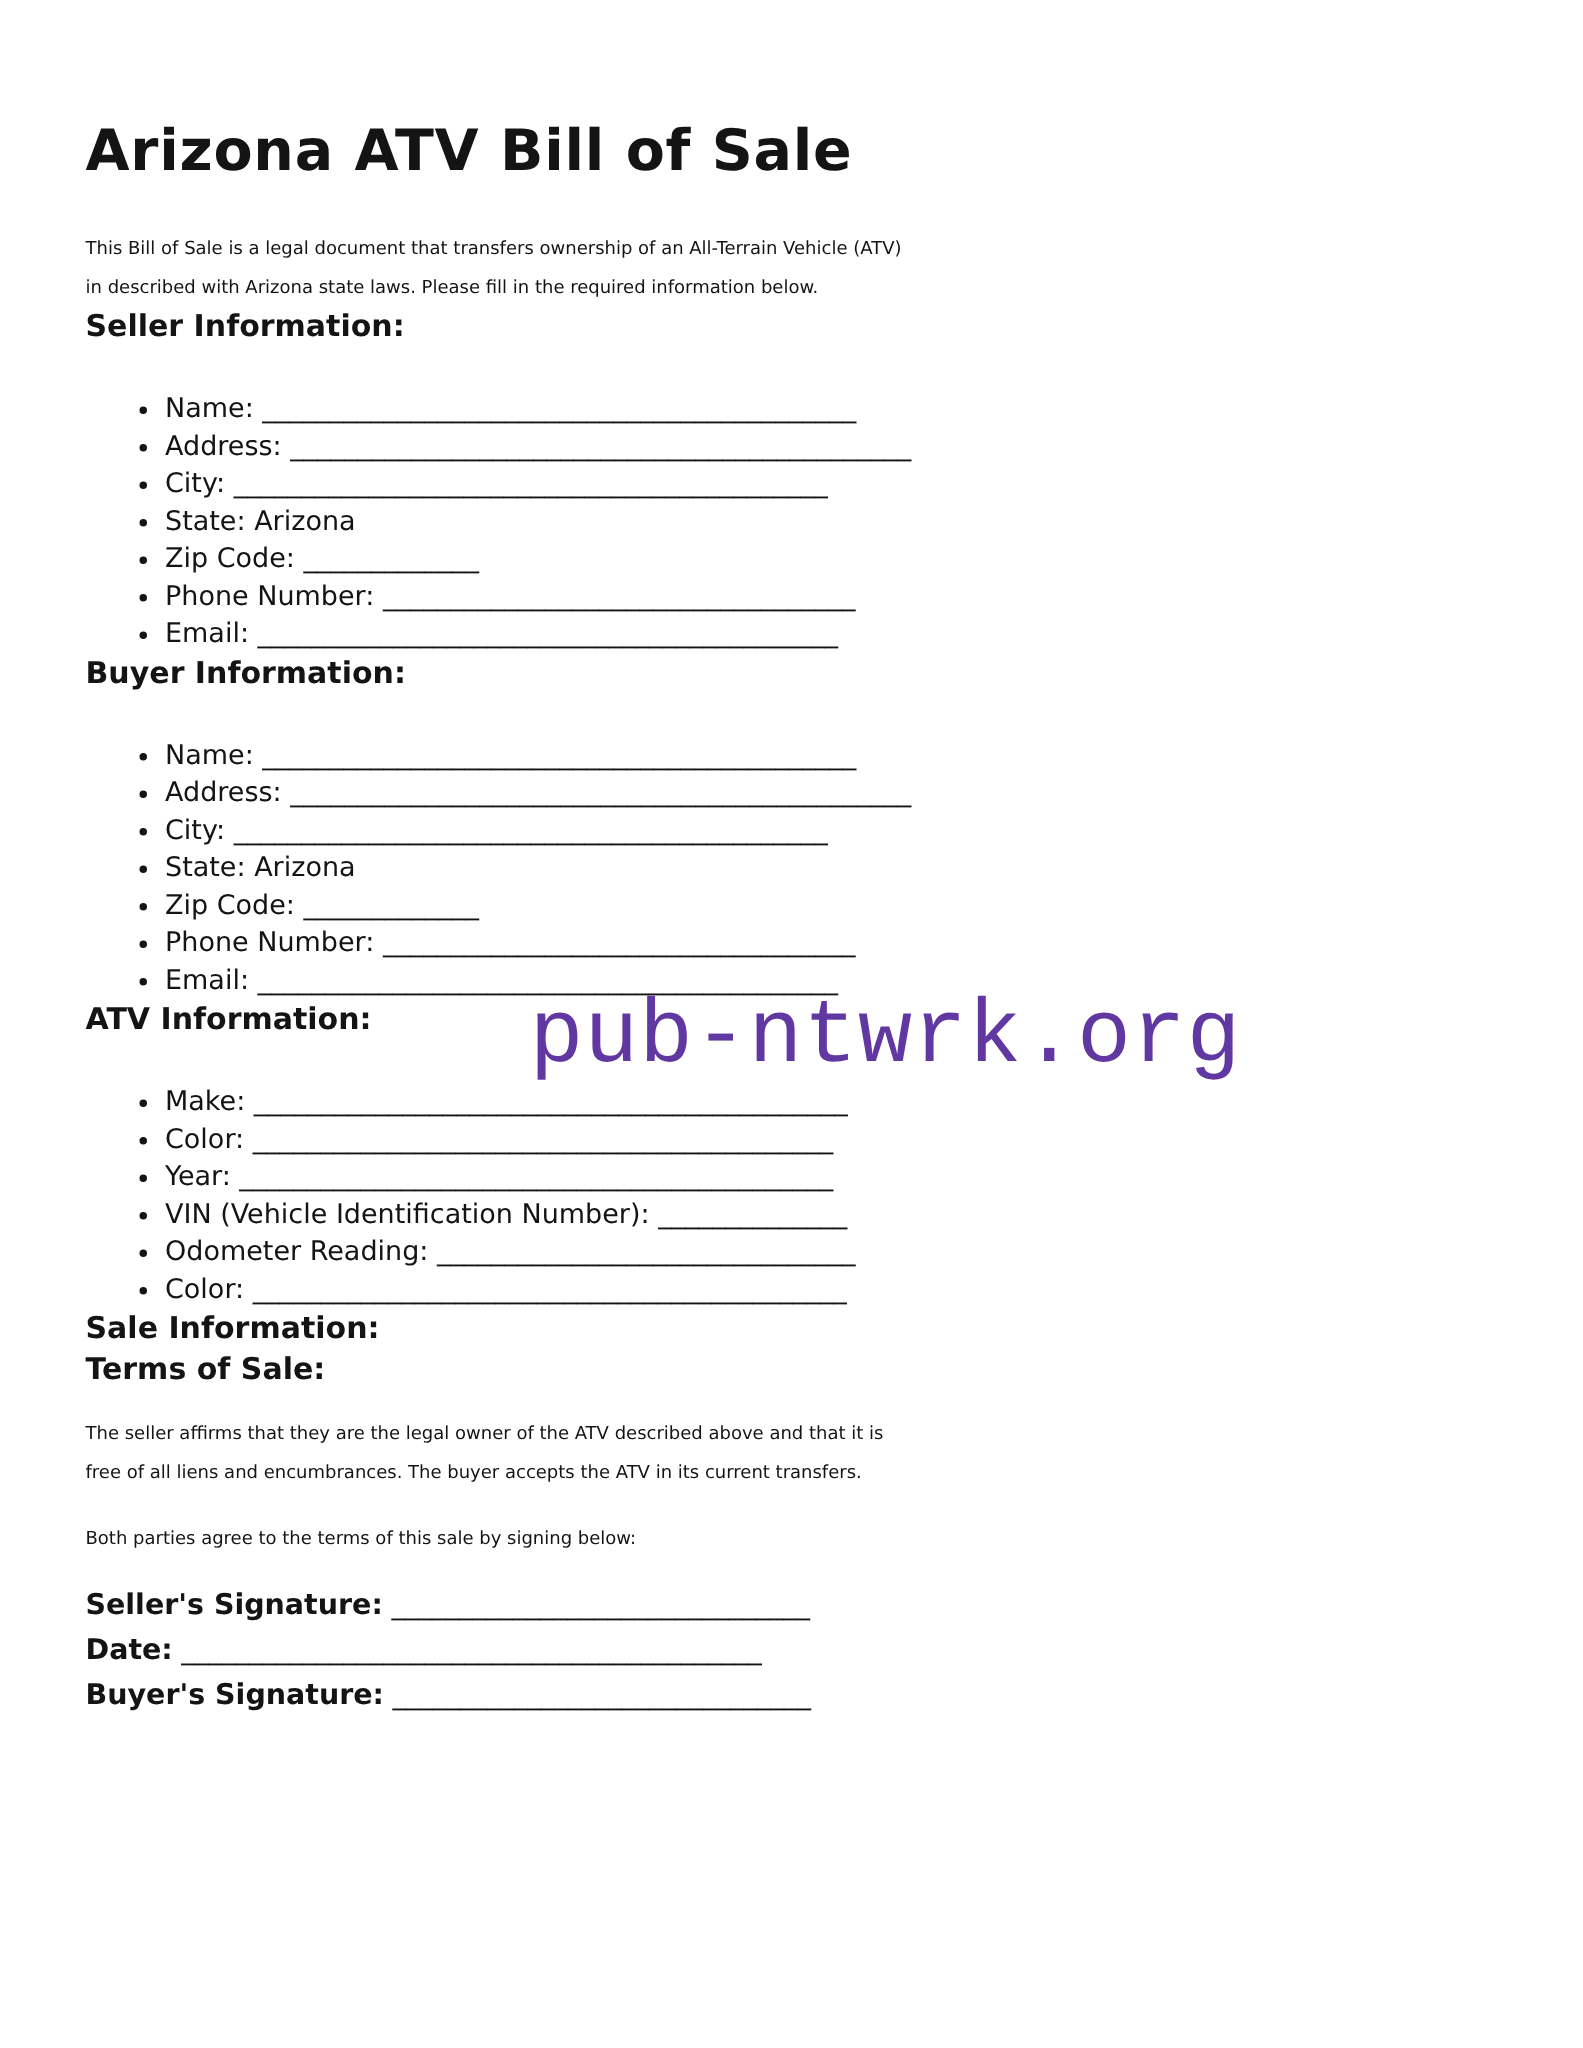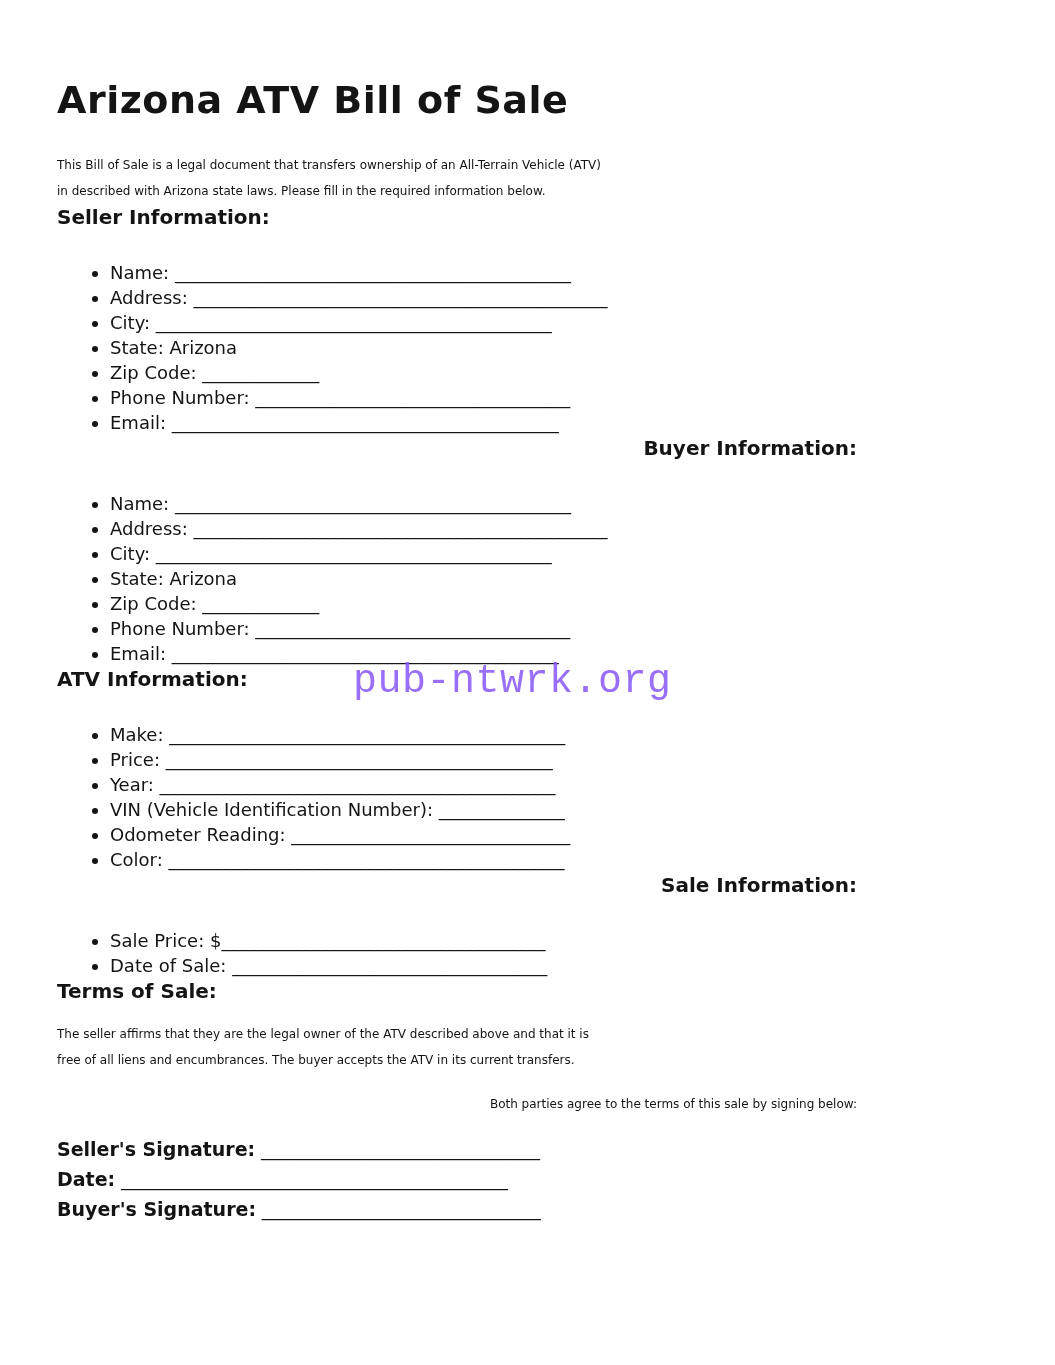--- a/index.html
+++ b/index.html
@@ -30,21 +30,21 @@
     line-height: 26px;
   }
   .intro { margin-top: 28px; }
   h3.sec-heading {
     font-size: 20px;
     line-height: 27px;
     font-weight: bold;
     margin: 0;
   }
   .mt22 { margin-top: 22px; }
-  .mt18 { margin-top: 18px; text-align: right; }
+  .mt18 { margin-top: 18px; }
   .mt19 { margin-top: 19px; }
   .mt23 { margin-top: 23px; }
   .mt16 { margin-top: 16px; }
   ul.fields {
     margin: 29px 0 0 0;
     padding: 0 0 0 53px;
     list-style: disc outside;
   }
   ul.fields li {
     font-size: 18px;
@@ -60,24 +60,24 @@
     font-size: 19px;
     font-weight: bold;
   }
   .sig1 { margin-top: 19px; }
   .sig2 { margin-top: 3px; }
   .watermark {
     position: absolute;
     left: 353px;
     top: 662px;
     font-family: "Liberation Mono", "DejaVu Sans Mono", monospace;
-    font-size: 40px;
+    font-size: 60px;
     line-height: 1;
     letter-spacing: 0.5px;
-    color: #8b5cf6;
+    color: #4c1d95;
     opacity: 0.88;
     white-space: nowrap;
     pointer-events: none;
   }
 </style>
 </head>
 <body>
 
 <div class="page">
 
@@ -103,32 +103,28 @@
     <li>City: ____________________________________________</li>
     <li>State: Arizona</li>
     <li>Zip Code: _____________</li>
     <li>Phone Number: ___________________________________</li>
     <li>Email: ___________________________________________</li>
   </ul>
 
   <h3 class="sec-heading mt19">ATV Information:</h3>
   <ul class="fields">
     <li>Make: ____________________________________________</li>
-    <li>Price: ___________________________________________</li>
+    <li>Color: ___________________________________________</li>
     <li>Year: ____________________________________________</li>
     <li>VIN (Vehicle Identification Number): ______________</li>
     <li>Odometer Reading: _______________________________</li>
     <li>Color: ____________________________________________</li>
   </ul>
 
   <h3 class="sec-heading mt18">Sale Information:</h3>
-  <ul class="fields">
-    <li>Sale Price: $____________________________________</li>
-    <li>Date of Sale: ___________________________________</li>
-  </ul>
 
   <h3 class="sec-heading mt23">Terms of Sale:</h3>
   <p class="para mt16"><span>The seller affirms that they are the legal owner of the ATV described above and that it is</span><br><span>free of all liens and encumbrances. The buyer accepts the ATV in its current transfers.</span></p>
 
   <p class="para mt18">Both parties agree to the terms of this sale by signing below:</p>
 
   <p class="sig-line sig1"><strong class="sig-label">Seller's Signature:</strong><span> _______________________________</span></p>
 
   <p class="sig-line sig2"><strong class="sig-label">Date:</strong><span> ___________________________________________</span></p>
 

